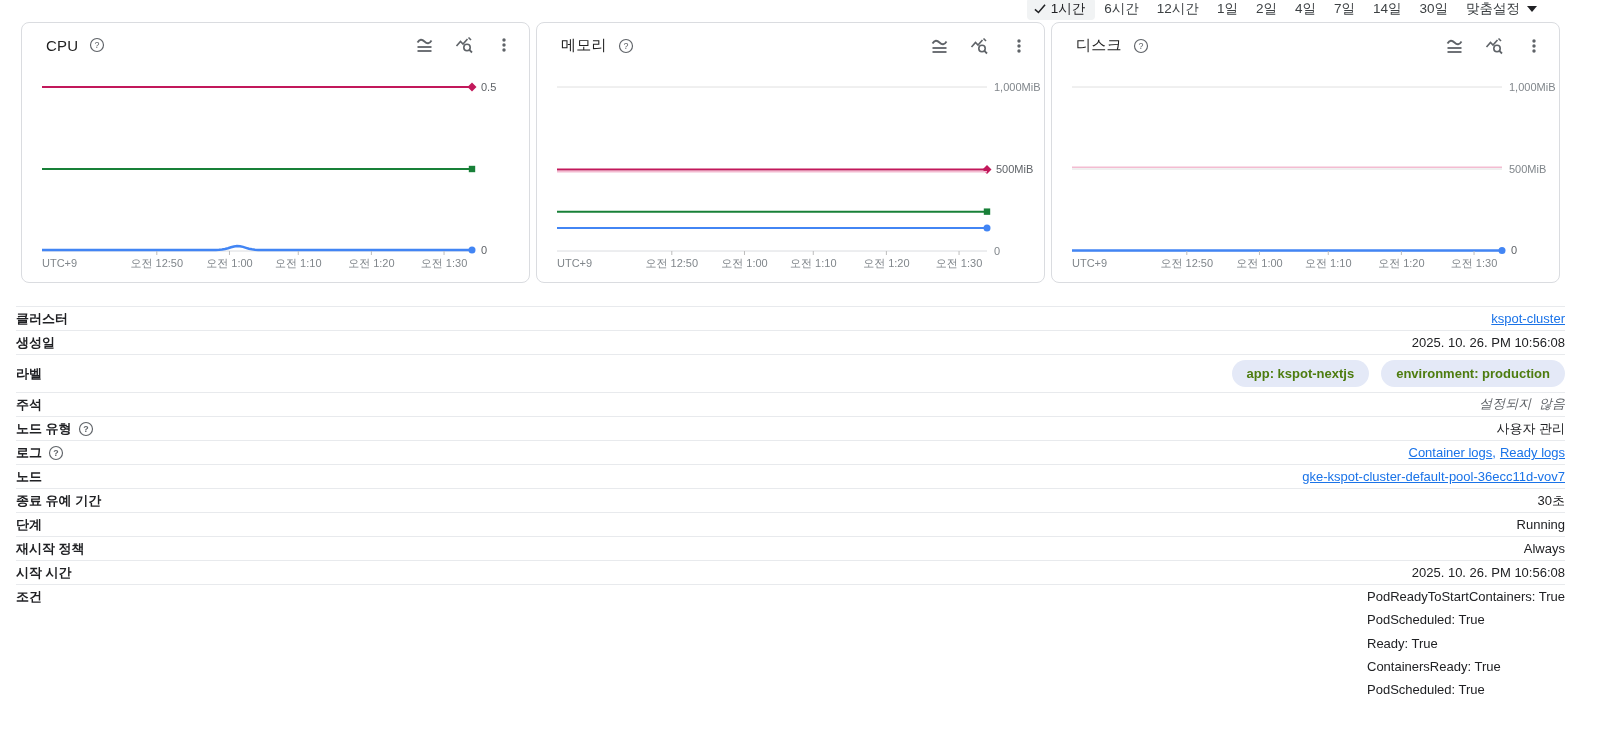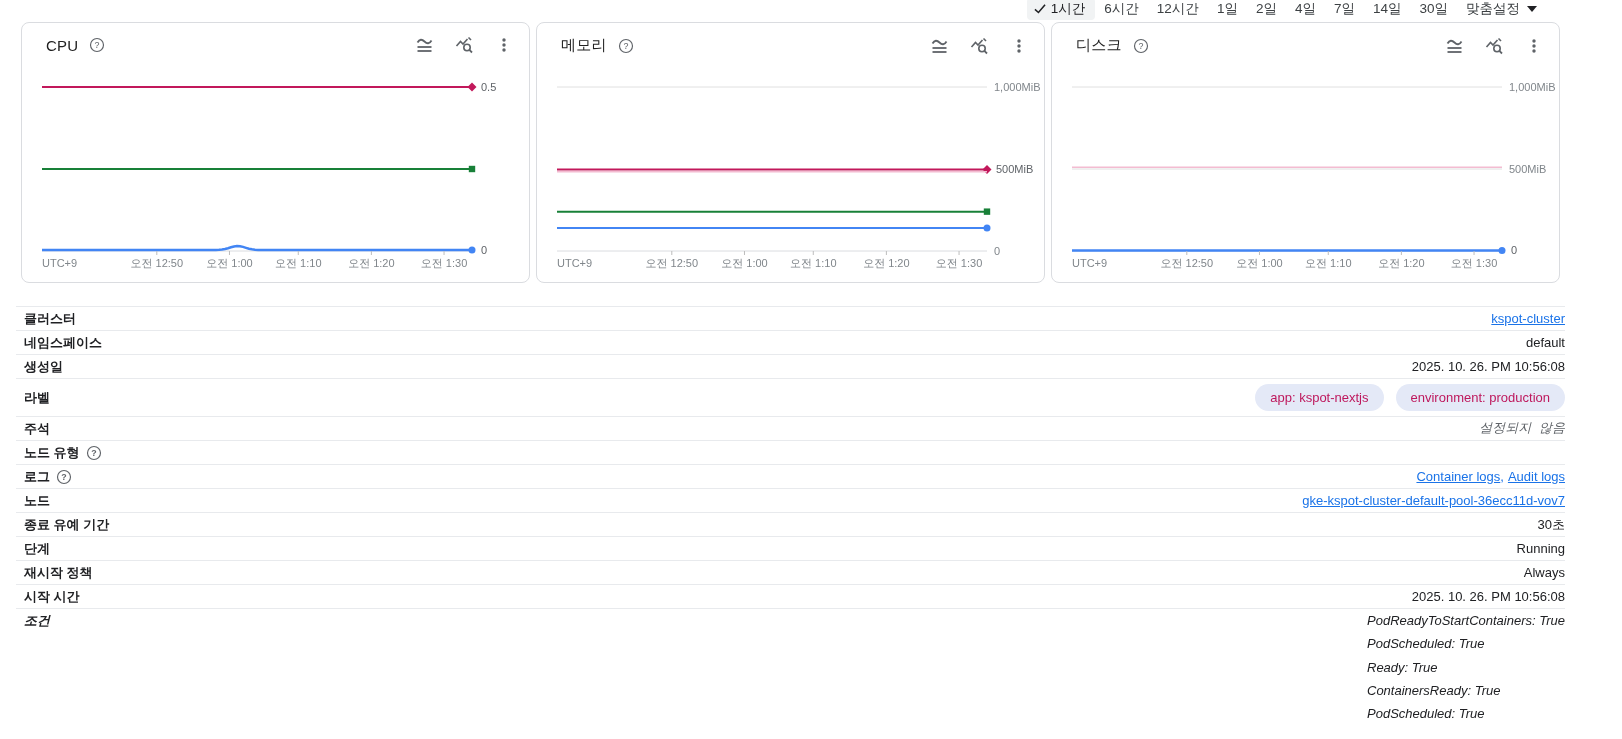--- a/index.html
+++ b/index.html
@@ -24,30 +24,30 @@
   .chart-title{font-size:15px;font-weight:500;color:#212121;letter-spacing:.2px;text-align:right;}
   .help-btn{margin-left:11px;display:flex;align-items:center;cursor:pointer;}
   .chart-actions{margin-left:auto;display:flex;align-items:center;gap:21px;}
   .chart-actions .act{cursor:pointer;display:flex;align-items:center;}
   .chart-svg{position:absolute;left:0;top:40px;}
   
   .details{position:absolute;top:306px;left:16px;width:1549px;font-size:13px;}
   .d-row{display:flex;align-items:center;border-bottom:1px solid #e8eaed;min-height:23px;}
   .d-row.first{border-top:1px solid #e8eaed;}
   .d-row.tall{min-height:36px;}
-  .d-row.multiline{align-items:flex-start;border-bottom:none;font-style:italic;}
-  .d-label{flex:0 0 159px;font-weight:700;color:#202124;display:flex;align-items:center;line-height:23px;margin-left:8px;}
+  .d-row.multiline{align-items:flex-start;border-bottom:none;}
+  .d-label{flex:0 0 159px;font-weight:700;color:#202124;display:flex;align-items:center;line-height:23px;}
   .d-label svg{margin-left:6px;}
   .d-value{flex:1;color:#202124;line-height:17px;display:flex;align-items:center;flex-wrap:wrap;justify-content:flex-end;}
   .d-value a{color:#1a73e8;text-decoration:underline;cursor:pointer;}
   .d-value .sep{color:#1a73e8;margin-right:4px;}
   .muted{color:#5f6368;font-style:italic;font-family:Liberation Mono, monospace;}
   .chipwrap{display:flex;gap:12px;padding:5px 0;}
-  .chip{background:#e4e9f7;border-radius:14px;padding:5px 15px;font-size:13px;color:#be185d;
-    white-space:nowrap;}
+  .chip{background:#e4e9f7;border-radius:14px;padding:5px 15px;font-size:13px;color:#4d7c0f;
+    white-space:nowrap;font-weight:bold;}
   .mlines div{line-height:23.3px;}
 </style>
 </head>
 <body>
 
 <div class="toolbar">
     <div class="tr-item selected">
       <svg width="14" height="14" viewBox="0 0 18 18">
         <path d="M2.5 9.5 L7 13.5 L15.5 3.5" fill="none" stroke="#202124" stroke-width="2"></path>
       </svg>
@@ -262,28 +262,20 @@
     <div class="d-row first">
       <div class="d-label">
         <span>클러스터</span>
       </div>
       <div class="d-value">
         <a>kspot-cluster</a>
       </div>
     </div>
     <div class="d-row">
       <div class="d-label">
-        <span>네임스페이스</span>
-      </div>
-      <div class="d-value">
-        <span class="">default</span>
-      </div>
-    </div>
-    <div class="d-row">
-      <div class="d-label">
         <span>생성일</span>
       </div>
       <div class="d-value">
         <span class="">2025. 10. 26. PM 10:56:08</span>
       </div>
     </div>
     <div class="d-row tall">
       <div class="d-label">
         <span>라벨</span>
       </div>
@@ -303,33 +295,36 @@
       </div>
     </div>
     <div class="d-row">
       <div class="d-label">
         <span>노드 유형</span>
         <svg width="16" height="16" viewBox="0 0 18 18">
           <circle cx="9" cy="9" r="7.3" fill="none" stroke="#5f6368" stroke-width="1.3"></circle>
           <text x="9" y="12.6" text-anchor="middle" font-size="10" font-family="&quot;Liberation Sans&quot;,sans-serif" fill="#5f6368">?</text>
         </svg>
       </div>
+      <div class="d-value">
+        <span class="">사용자 관리</span>
+      </div>
     </div>
     <div class="d-row">
       <div class="d-label">
         <span>로그</span>
         <svg width="16" height="16" viewBox="0 0 18 18">
           <circle cx="9" cy="9" r="7.3" fill="none" stroke="#5f6368" stroke-width="1.3"></circle>
           <text x="9" y="12.6" text-anchor="middle" font-size="10" font-family="&quot;Liberation Sans&quot;,sans-serif" fill="#5f6368">?</text>
         </svg>
       </div>
       <div class="d-value">
         <a>Container logs</a>
         <span class="sep">, </span>
-        <a>Audit logs</a>
+        <a>Ready logs</a>
       </div>
     </div>
     <div class="d-row">
       <div class="d-label">
         <span>노드</span>
       </div>
       <div class="d-value">
         <a>gke-kspot-cluster-default-pool-36ecc11d-vov7</a>
       </div>
     </div>

